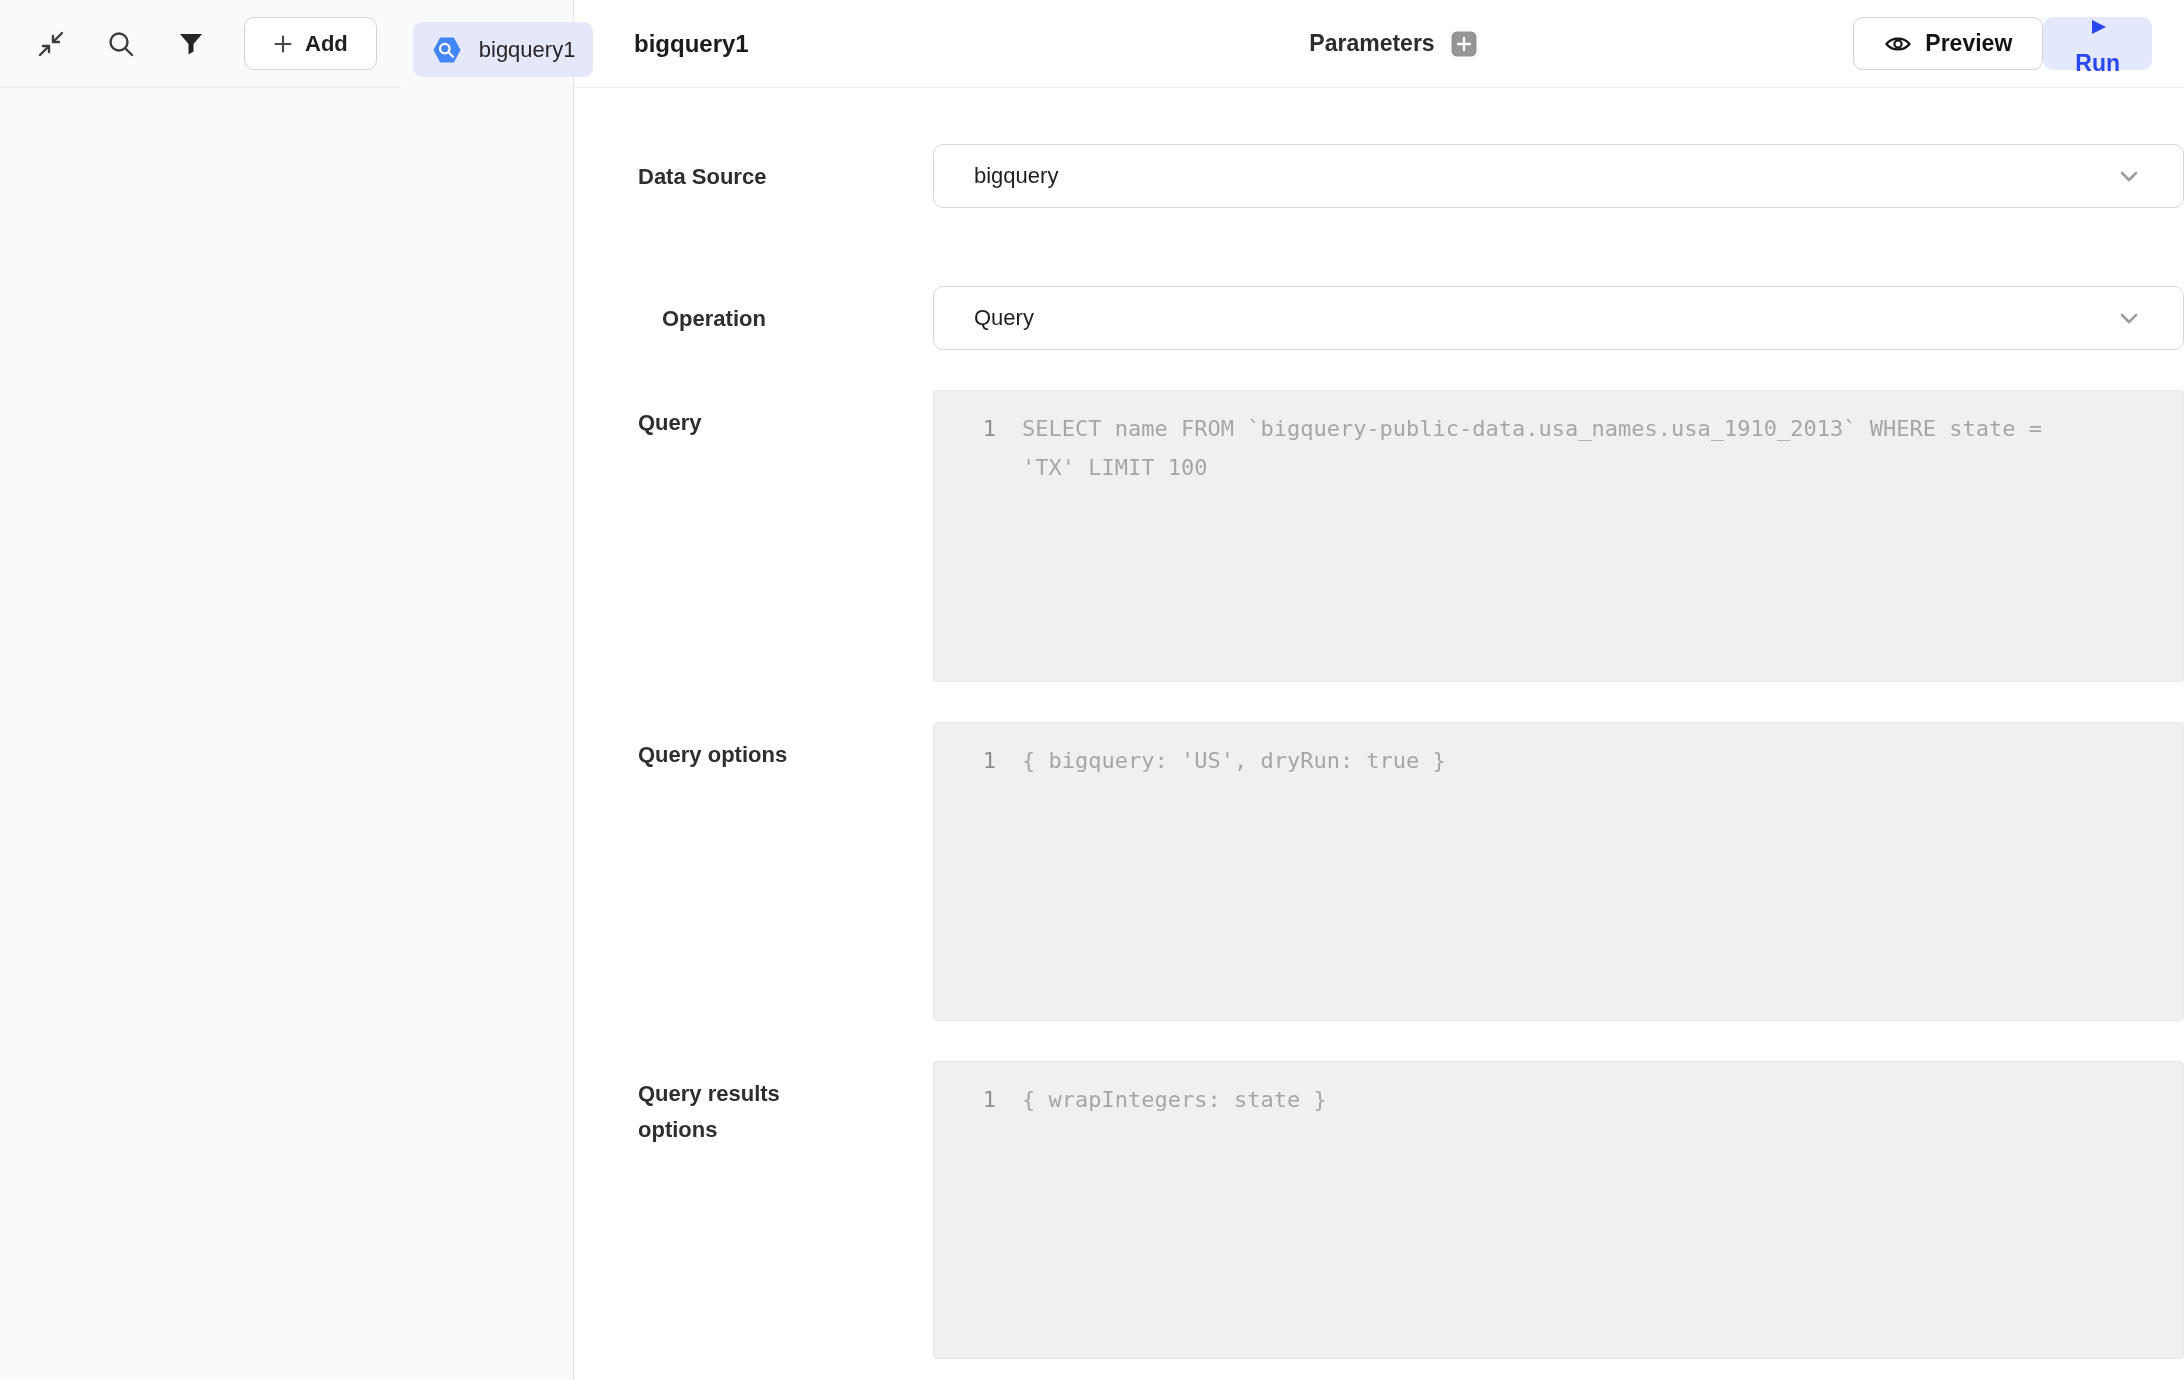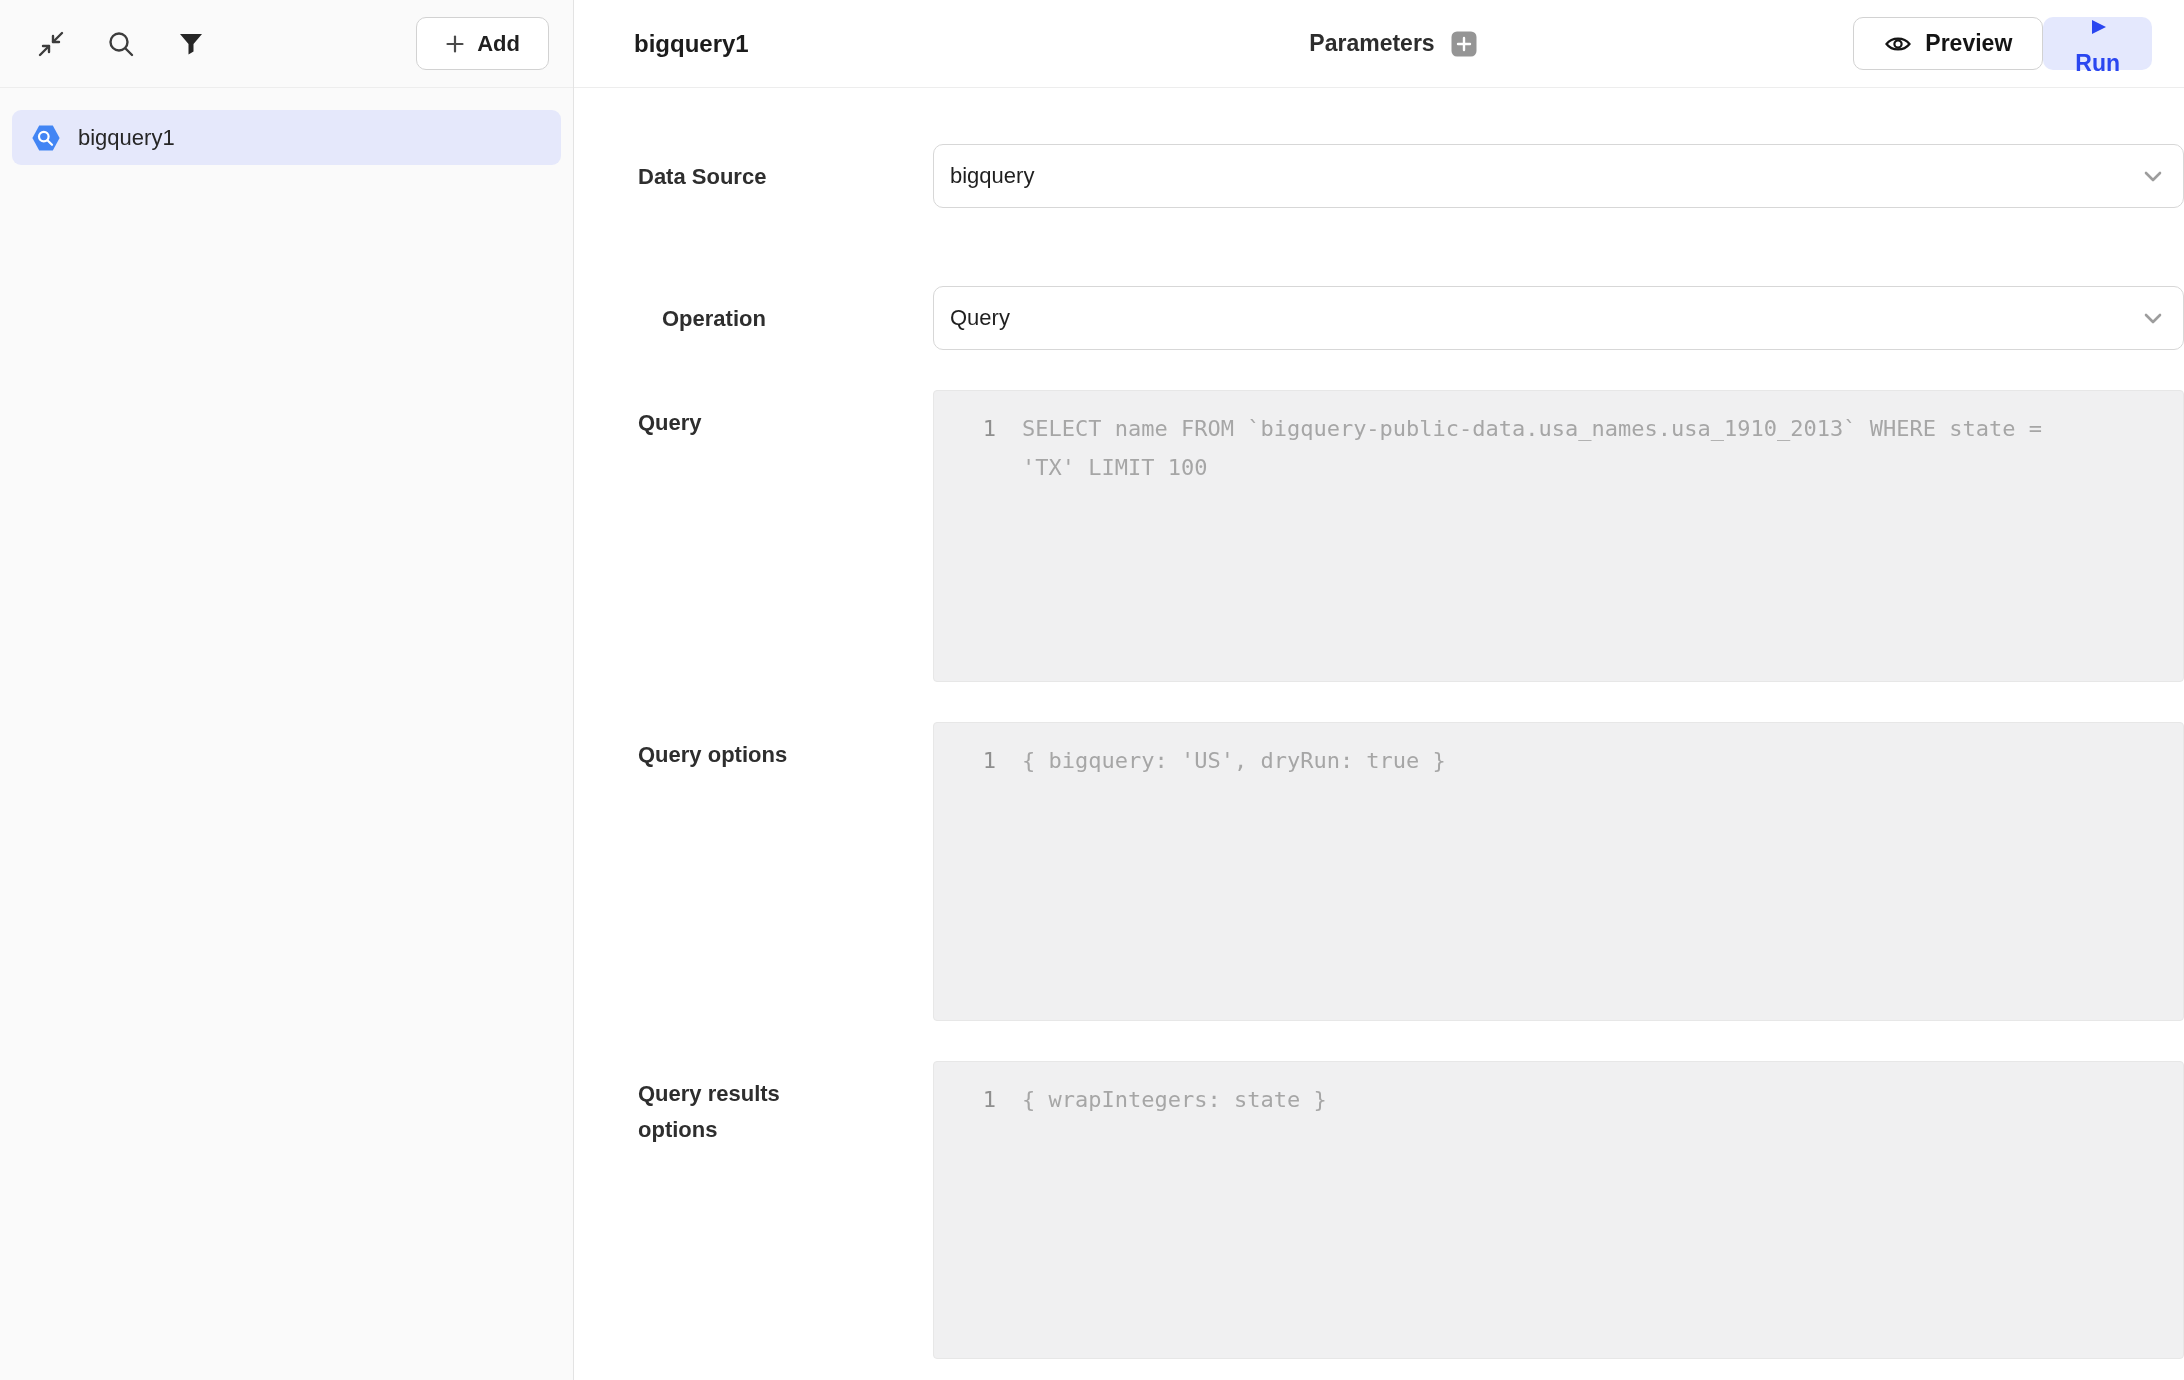--- a/index.html
+++ b/index.html
@@ -6,21 +6,21 @@
     --accent:#2a46f0;
     --run-button-bg:#e4e8fd;
     --selected-item-bg:#e5e8fb;
     --bigquery-icon-blue:#4285f4;
   }
   *{box-sizing:border-box;}
   body{margin:0;background:#ffffff;font-family:"Liberation Sans",sans-serif;color:#1f1f1f;}
   .app{width:2184px;height:1380px;display:flex;overflow:hidden;background:#fff;}
 
   
-  .sidebar{width:574px;flex:none;background:#fafafa;border-right:1px solid #e3e3e3;display:flex;flex-direction:column;}
+  .sidebar{width:574px;flex:none;background:#fafafa;border-right:1px solid #e3e3e3;display:flex;flex-direction:row;}
   .sidebar-top{height:88px;flex:none;display:flex;align-items:center;padding:0 24px 0 34px;gap:36px;border-bottom:1px solid #ededed;}
   .icon-btn{background:none;border:none;padding:0;width:34px;height:34px;display:flex;align-items:center;justify-content:center;cursor:pointer;}
   .add-btn{margin-left:auto;height:53px;display:flex;align-items:center;gap:12px;padding:0 28px;background:#ffffff;border:1px solid #d2d2d2;border-radius:10px;font-family:inherit;font-size:22px;font-weight:600;color:#202020;cursor:pointer;}
   .sidebar-list{padding:22px 12px 0 12px;}
   .list-item{height:55px;border-radius:9px;display:flex;align-items:center;gap:16px;padding:0 18px;font-size:22px;color:#262626;cursor:pointer;}
   .list-item.selected{background:var(--selected-item-bg,#e5e8fb);}
 
   
   .main{flex:1;display:flex;flex-direction:column;min-width:0;}
   .main-header{height:88px;flex:none;display:flex;align-items:center;border-bottom:1px solid #ededed;padding:0 32px 0 60px;}
@@ -30,21 +30,21 @@
   .header-actions{flex:1;display:flex;justify-content:flex-end;align-items:center;}
   .preview-btn{height:53px;display:flex;align-items:center;gap:13px;padding:0 30px;background:#ffffff;border:1px solid #d2d2d2;border-radius:10px;font-family:inherit;font-size:23px;font-weight:600;color:#141414;cursor:pointer;}
   .run-btn{height:53px;display:flex;align-items:center;gap:13px;padding:0 32px;background:var(--run-button-bg,#e4e8fd);border:none;border-radius:10px;font-family:inherit;font-size:23px;font-weight:600;color:var(--accent,#2a46f0);cursor:pointer;flex-direction:column;}
 
   
   .form{padding:56px 0 0 64px;overflow:hidden;}
   .row{display:flex;align-items:flex-start;justify-content:space-between;}
   .form .row:nth-child(2){margin-top:78px;margin-left:24px;}
   .form .row:nth-child(n+3){margin-top:40px;}
   .field-label{width:226px;flex:none;padding:15px 56px 0 0;font-size:22px;font-weight:600;color:#2e2e2e;line-height:1.65;}
-  .select{width:1251px;height:64px;background:#fff;border:1px solid #d7d7d7;border-radius:10px;display:flex;align-items:center;justify-content:space-between;padding:0 16px;font-size:22px;color:#1f1f1f;cursor:pointer;}
+  .select{width:1251px;height:64px;background:#fff;border:1px solid #d7d7d7;border-radius:10px;display:flex;align-items:center;justify-content:space-between;padding:0 40px;font-size:22px;color:#1f1f1f;cursor:pointer;}
   .editor{width:1251px;background:#f0f0f1;border:1px solid #e7e7e7;border-radius:4px;padding:18px 0 0 20px;display:flex;align-items:flex-start;font-family:"DejaVu Sans Mono",monospace;font-size:22px;line-height:39px;cursor:text;}
   .editor .gutter{width:42px;flex:none;text-align:right;color:#8f8f8f;user-select:none;}
   .editor .code{margin-left:26px;width:1050px;color:#a6a6a6;white-space:pre-wrap;word-wrap:normal;}
   .editor.h-query{height:292px;}
   .editor.h-options{height:299px;}
   .editor.h-results{height:298px;}
 
   svg{display:block;}
 </style>
 </head>

